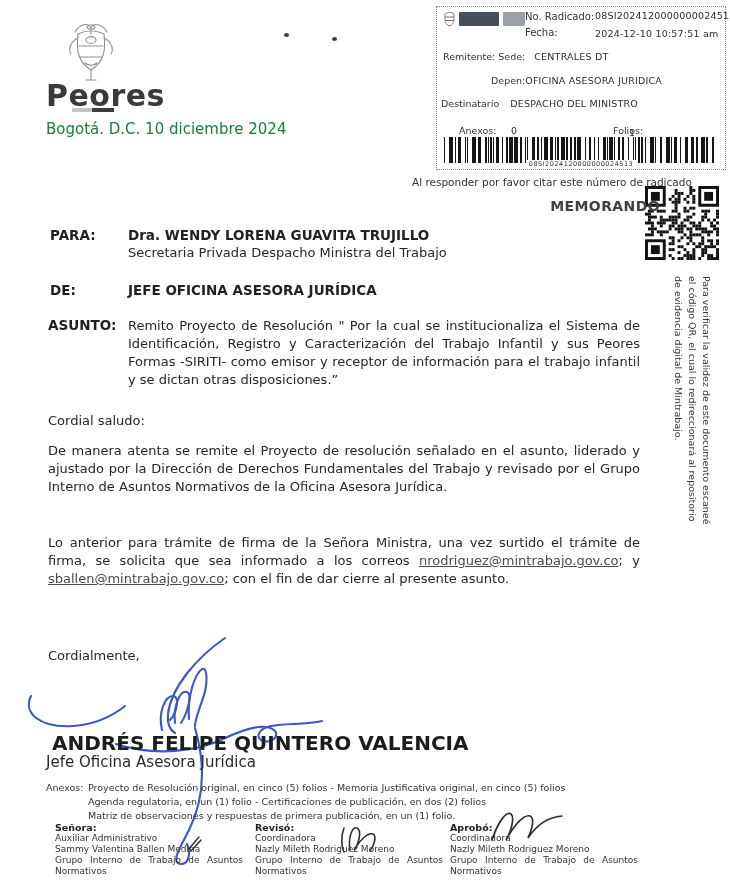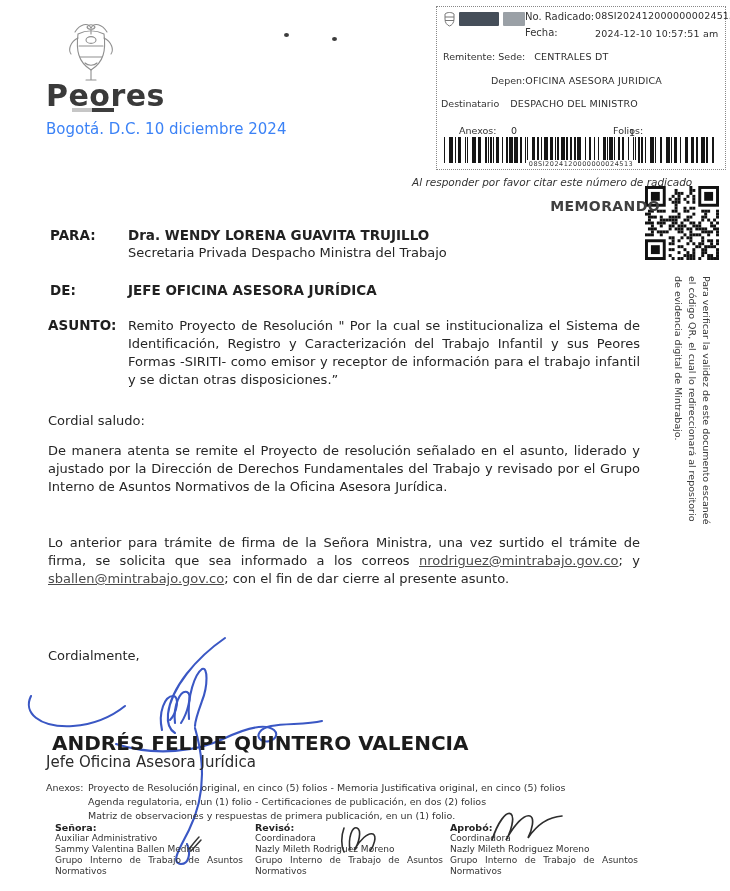--- a/index.html
+++ b/index.html
@@ -10,26 +10,26 @@
     font-family:"DejaVu Sans", sans-serif; color:#222;
   }
   .abs { position:absolute; }
   .bold { font-weight:bold; }
   .body-text { font-size:13px; line-height:18px; text-align:justify; color:#262626; }
   .label-col { font-weight:bold; font-size:13.5px; color:#1e1e1e; }
   .email-link { color:#4a4a4a; text-decoration:underline; }
   
   .brand { font-size:30px; font-weight:600; color:#3a3a3a; letter-spacing:.5px; }
   .brand-bar span { display:inline-block; height:4px; vertical-align:top; }
-  .city-date { font-size:15px; color:#3b82f6; }
+  .city-date { font-size:15px; color:#15803d; }
   .speck { width:5px; height:4px; background:#3c3c3c; border-radius:50%; }
   
   .stamp { border:1px dotted #888; font-size:9.5px; color:#333; }
   .stamp .val { letter-spacing:.2px; color:#2d2d2d; }
-  .stamp-note { font-size:10.5px; color:#333;font-style:italic; }
+  .stamp-note { font-size:10.5px; color:#333; }
   .badge-navy { display:inline-block; width:40px; height:14px; background:#454e59; border-radius:1px; }
   .badge-gray { display:inline-block; width:22px; height:14px; background:#9aa0a6; border-radius:1px; margin-left:2px; }
   .barcode-text { font-size:6.5px; letter-spacing:.5px; background:#fff; padding:0 3px; color:#333; }
   
   .vnote { transform:rotate(90deg); transform-origin:0 0; font-size:9.5px; line-height:14px; color:#3a3a3a; white-space:nowrap; }
   
   .memo-title { font-size:14px; font-weight:bold; letter-spacing:.4px; text-align:right; color:#404040; }
   .signer-name { font-size:20px; font-weight:bold; color:#1c1c1c; }
   .signer-title { font-size:15px; color:#2a2a2a; }
   

